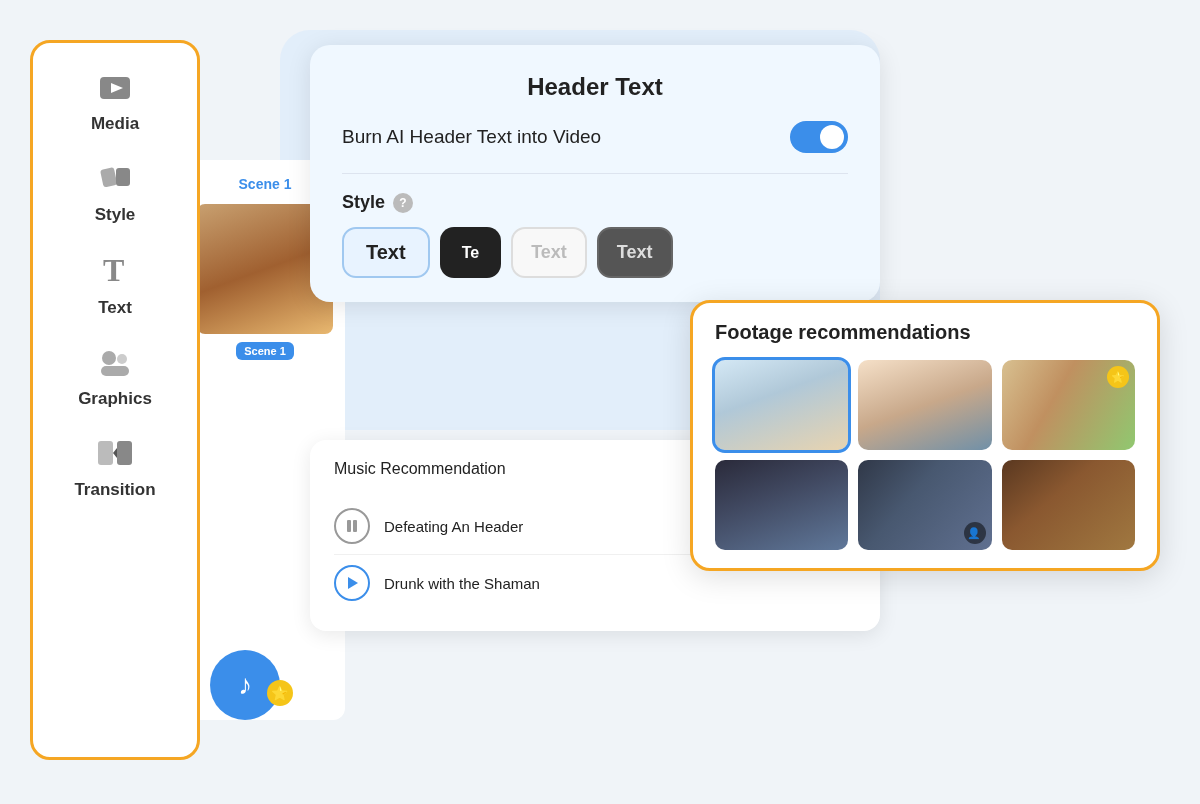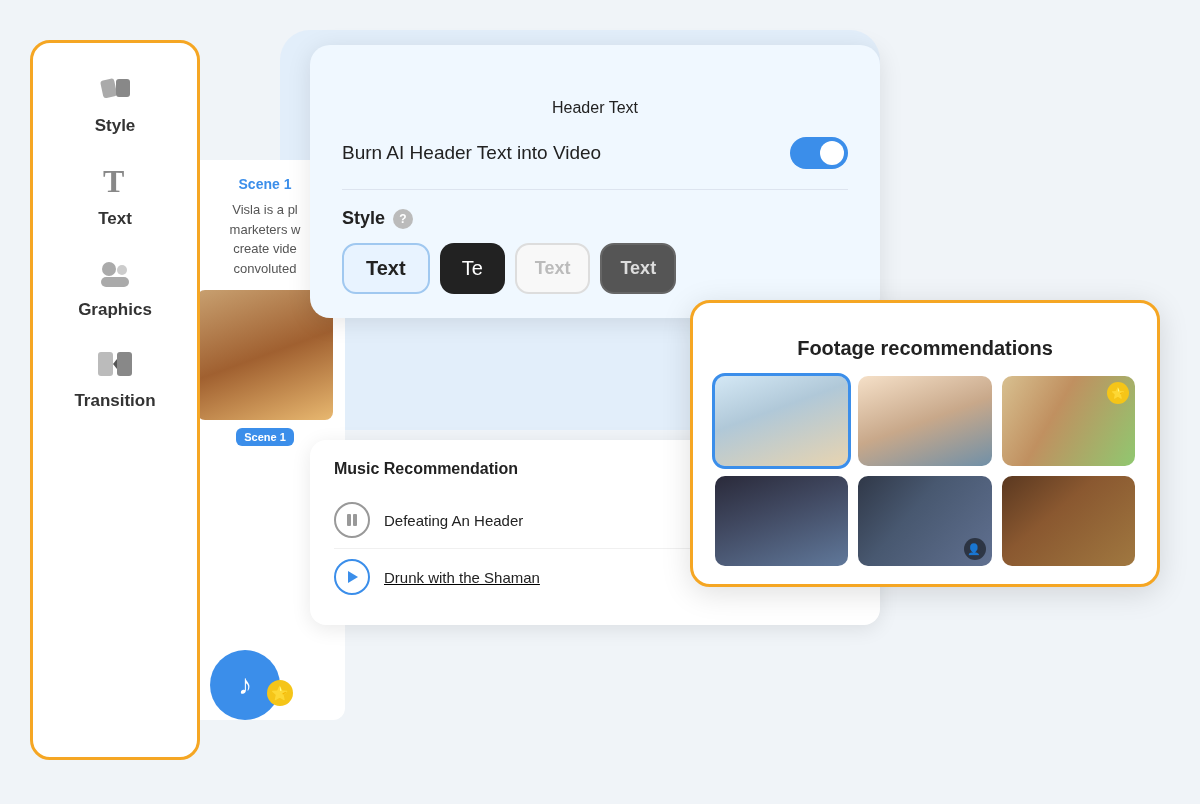--- a/index.html
+++ b/index.html
@@ -136,25 +136,24 @@
       top: 45px;
       width: 570px;
       background: #f0f8ff;
       border-radius: 20px;
       padding: 28px 32px 24px;
       z-index: 6;
       box-shadow: 0 4px 24px rgba(0,0,0,0.10);
     }
     .header-text-card h2 {
       text-align: center;
-      font-size: 16px;
-      font-weight: 400;
+      font-size: 24px;
+      font-weight: 700;
       color: #222;
       margin-bottom: 20px;
-      margin-top: 26px;
     }
     .burn-row {
       display: flex;
       align-items: center;
       justify-content: space-between;
       margin-bottom: 20px;
     }
     .burn-label {
       font-size: 19px;
       font-weight: 500;
@@ -247,35 +246,34 @@
       top: 440px;
       width: 570px;
       background: #fff;
       border-radius: 16px;
       padding: 20px 24px;
       z-index: 6;
       box-shadow: 0 4px 20px rgba(0,0,0,0.09);
     }
     .music-card h3 {
       font-size: 16px;
-      font-weight: 700;
-      color: #222;
-      margin-bottom: 14px;
+      font-weight: 400;
+      color: #222;
+      margin-bottom: 20px;
     }
     .music-item {
       display: flex;
       align-items: center;
       gap: 14px;
       padding: 10px 0;
       border-bottom: 1px solid #f0f0f0;
       cursor: pointer;
     }
     .music-item:last-child {
       border-bottom: none;
-      text-decoration: underline;
     }
     .play-btn {
       width: 36px;
       height: 36px;
       border-radius: 50%;
       border: 2px solid #3b8eea;
       display: flex;
       align-items: center;
       justify-content: center;
       background: #fff;
@@ -302,24 +300,23 @@
 
     
     .footage-card {
       position: absolute;
       right: 40px;
       top: 300px;
       width: 470px;
       background: #fff;
       border-radius: 20px;
       border: 3px solid #f5a623;
-      padding: 34px 22px 18px;
+      padding: 18px 22px 18px;
       z-index: 7;
       box-shadow: 0 6px 30px rgba(0,0,0,0.13);
-      text-align: center;
     }
     .footage-card h3 {
       font-size: 20px;
       font-weight: 700;
       color: #222;
       margin-bottom: 16px;
     }
     .footage-grid {
       display: grid;
       grid-template-columns: 1fr 1fr 1fr;
@@ -383,20 +380,29 @@
     }
   </style>
 </head>
 <body>
 
 <div class="back-blob"></div>
 
 <div class="sidebar">
   <div class="sidebar-item">
     <div class="icon-wrap">
+      <svg width="34" height="30" viewBox="0 0 34 30" fill="none">
+        <rect x="2" y="4" width="30" height="22" rx="4" fill="#888"></rect>
+        <polygon points="13,10 25,15 13,20" fill="#fff"></polygon>
+      </svg>
+    </div>
+    <span class="label">Media</span>
+  </div>
+  <div class="sidebar-item">
+    <div class="icon-wrap">
       <svg width="34" height="32" viewBox="0 0 34 32" fill="none">
         <rect x="2" y="8" width="14" height="18" rx="3" fill="#aaa" transform="rotate(-12 2 8)"></rect>
         <rect x="18" y="6" width="14" height="18" rx="3" fill="#888"></rect>
       </svg>
     </div>
     <span class="label">Style</span>
   </div>
   <div class="sidebar-item">
     <div class="icon-wrap">
       <svg width="28" height="34" viewBox="0 0 28 34" fill="none">
@@ -422,23 +428,20 @@
         <rect x="20" y="4" width="15" height="24" rx="3" fill="#888"></rect>
         <polygon points="16,16 20,11 20,21" fill="#555"></polygon>
       </svg>
     </div>
     <span class="label">Transition</span>
   </div>
 </div>
 
 <div class="scene-panel">
   <div class="scene-label">Scene 1</div>
-  <div class="scene-text">
-    Visla is a pl<br>marketers w<br>create vide<br>convoluted
-  </div>
   <div class="scene-thumbnail">
     <div class="scene-thumbnail-inner"></div>
   </div>
   <span class="scene-badge">Scene 1</span>
 </div>
 
 <div class="music-icon-badge" style="position:absolute; left:210px; top:650px; z-index:9;">
   <span class="note">♪</span>
 </div>
 <div class="star-badge" style="position:absolute; left:267px; top:680px; z-index:10;">⭐</div>
@@ -449,21 +452,21 @@
     <span class="burn-label">Burn AI Header Text into Video</span>
     <div class="toggle"></div>
   </div>
   <hr class="divider">
   <div class="style-row">
     <span class="style-label">Style</span>
     <div class="help-icon">?</div>
   </div>
   <div class="style-options">
     <button class="style-btn light">Text</button>
-    <button class="style-btn dark" style="font-size:20px;font-weight:400;padding:12px 20px;">Te</button>
+    <button class="style-btn dark" style="font-size:16px;font-weight:700;padding:12px 20px;">Te</button>
     <button class="style-btn outline-light" style="font-size:18px;font-weight:700;padding:10px 18px;color:#bbb;">Text</button>
     <button class="style-btn outline-dark" style="font-size:18px;font-weight:700;padding:10px 18px;background:#555;color:#ddd;">Text</button>
   </div>
 </div>
 
 <div class="music-card">
   <h3>Music Recommendation</h3>
   <div class="music-item">
     <div class="pause-btn">
       <svg width="14" height="16" viewBox="0 0 14 16" fill="none">

